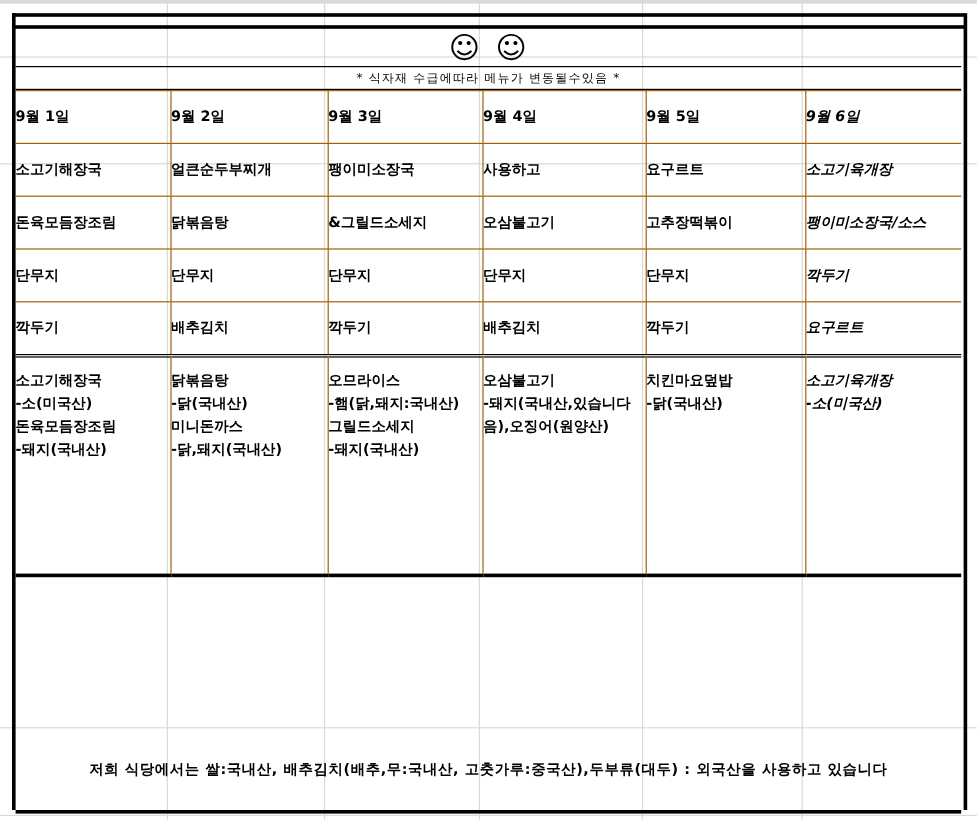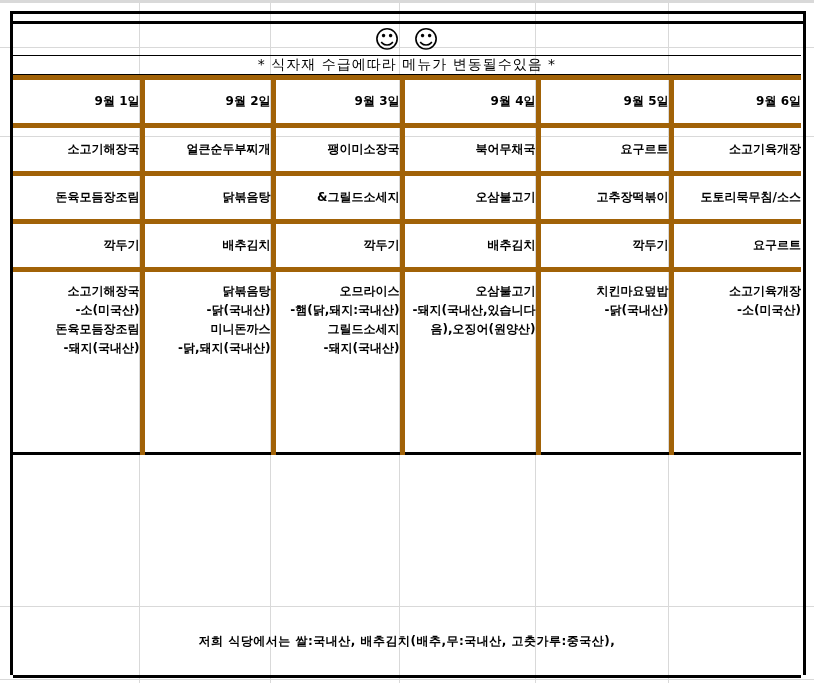--- a/index.html
+++ b/index.html
@@ -85,44 +85,44 @@
     .subtitle-row {
       position: absolute;
       left: 3px;
       top: 45px;
       width: 788px;
       height: 18px;
       border-bottom: 1px solid #000;
       display: flex;
       align-items: center;
       justify-content: center;
-      font-size: 14px;
+      font-size: 10px;
       letter-spacing: 1px;
     }
     table.menu {
       position: absolute;
       left: 3px;
       top: 64px;
       width: 788px;
       border-collapse: collapse;
       table-layout: fixed;
     }
     table.menu td {
-      border: 5px solid #a16207;
-      text-align: right;
+      border: 1px solid #a16207;
+      text-align: left;
       vertical-align: middle;
       font-size: 12px;
       font-weight: bold;
       height: 43px;
       padding: 0;
       white-space: nowrap;
       overflow: hidden;
     }
     table.menu tr td:first-child { border-left: none; }
-    table.menu tr td:last-child { border-right: none; }
+    table.menu tr td:last-child { border-right: none; font-style: italic; }
     table.menu tr.last-food td {
       border-bottom: 3px double #000;
     }
     table.menu tr.origin td {
       vertical-align: top;
       height: 170px;
       line-height: 19px;
       padding-top: 10px;
       white-space: normal;
       font-size: 12px;
@@ -188,31 +188,39 @@
         <td>9월 2일</td>
         <td>9월 3일</td>
         <td>9월 4일</td>
         <td>9월 5일</td>
         <td>9월 6일</td>
       </tr>
       <tr>
         <td>소고기해장국</td>
         <td>얼큰순두부찌개</td>
         <td>팽이미소장국</td>
-        <td>북어무채국</td>
+        <td>사용하고</td>
         <td>요구르트</td>
         <td>소고기육개장</td>
       </tr>
       <tr>
         <td>돈육모듬장조림</td>
         <td>닭볶음탕</td>
         <td>&amp;그릴드소세지</td>
         <td>오삼불고기</td>
         <td>고추장떡볶이</td>
-        <td>도토리묵무침/소스</td>
+        <td>팽이미소장국/소스</td>
+      </tr>
+      <tr>
+        <td>단무지</td>
+        <td>단무지</td>
+        <td>단무지</td>
+        <td>단무지</td>
+        <td>단무지</td>
+        <td>깍두기</td>
       </tr>
       <tr class="last-food">
         <td>깍두기</td>
         <td>배추김치</td>
         <td>깍두기</td>
         <td>배추김치</td>
         <td>깍두기</td>
         <td>요구르트</td>
       </tr>
       <tr class="origin">
@@ -246,14 +254,15 @@
         <td>
           <span class="origin-line">소고기육개장</span>
           <span class="origin-line">-소(미국산)</span>
         </td>
       </tr>
     </tbody>
   </table>
 
   <div class="footer">
     <span>저희 식당에서는 쌀:국내산, 배추김치(배추,무:국내산, 고춧가루:중국산),</span>
+    <span>두부류(대두) : 외국산을 사용하고 있습니다</span>
   </div>
 </div>
 
 </body></html>

